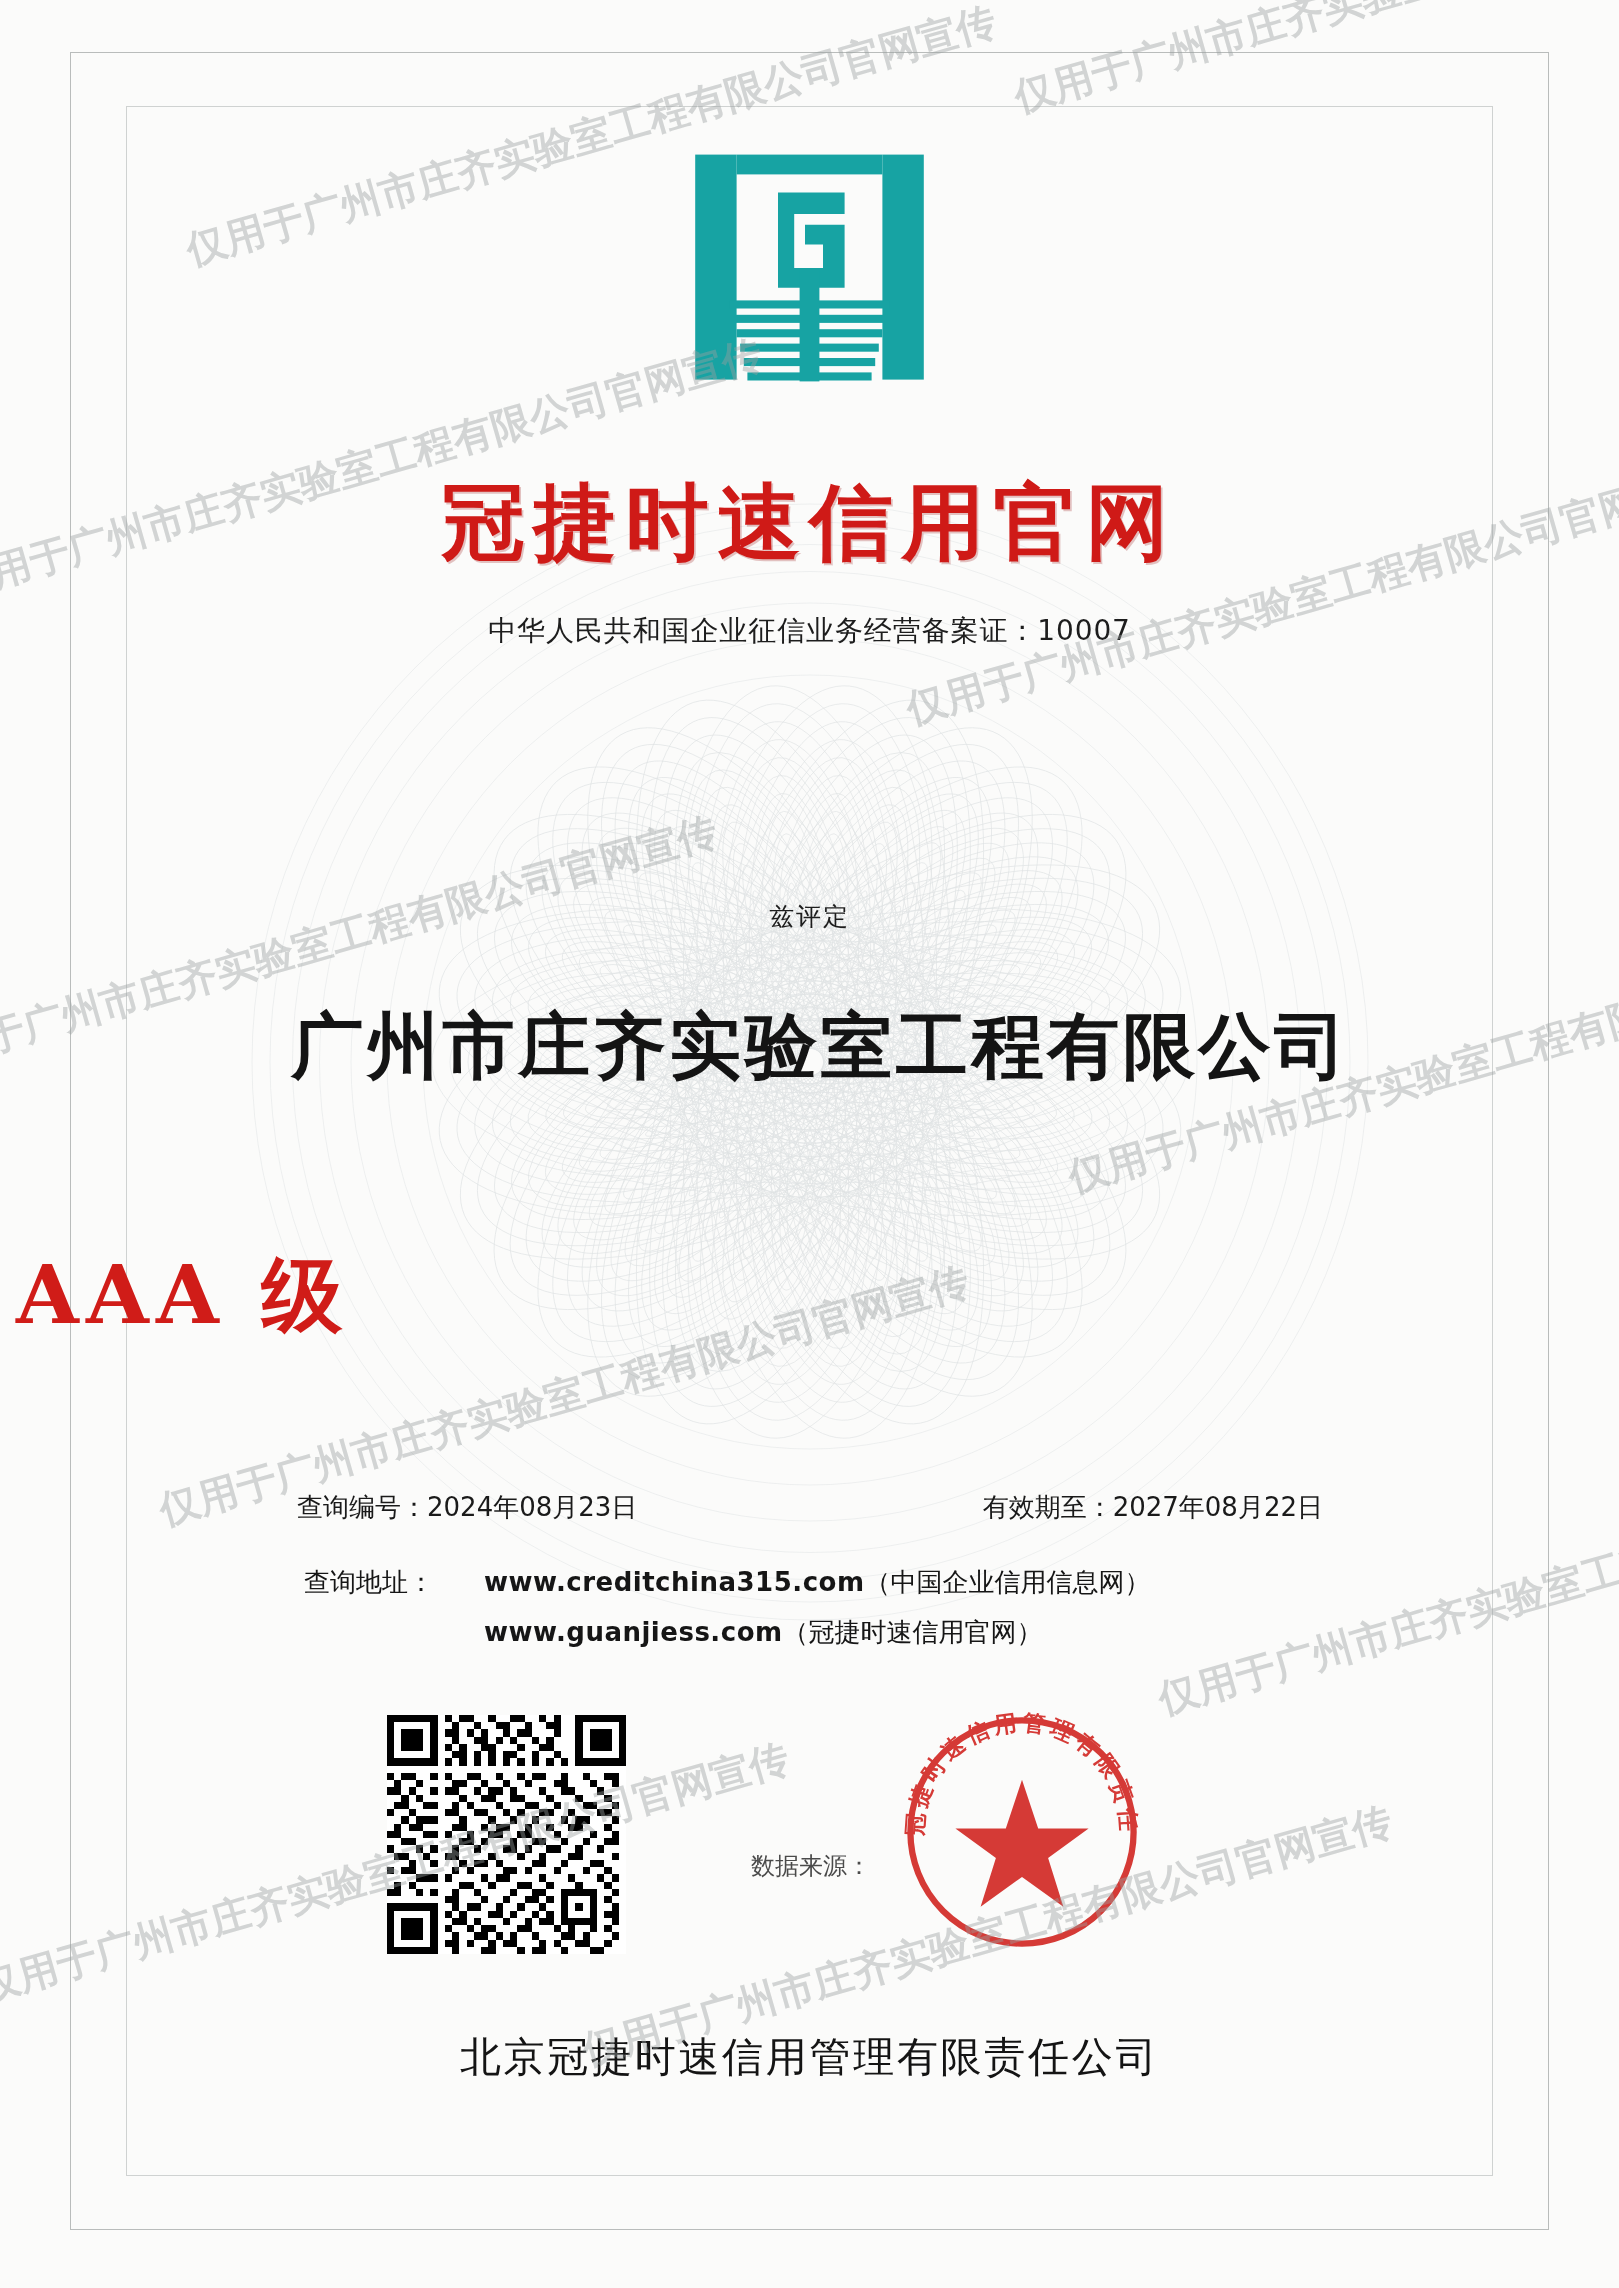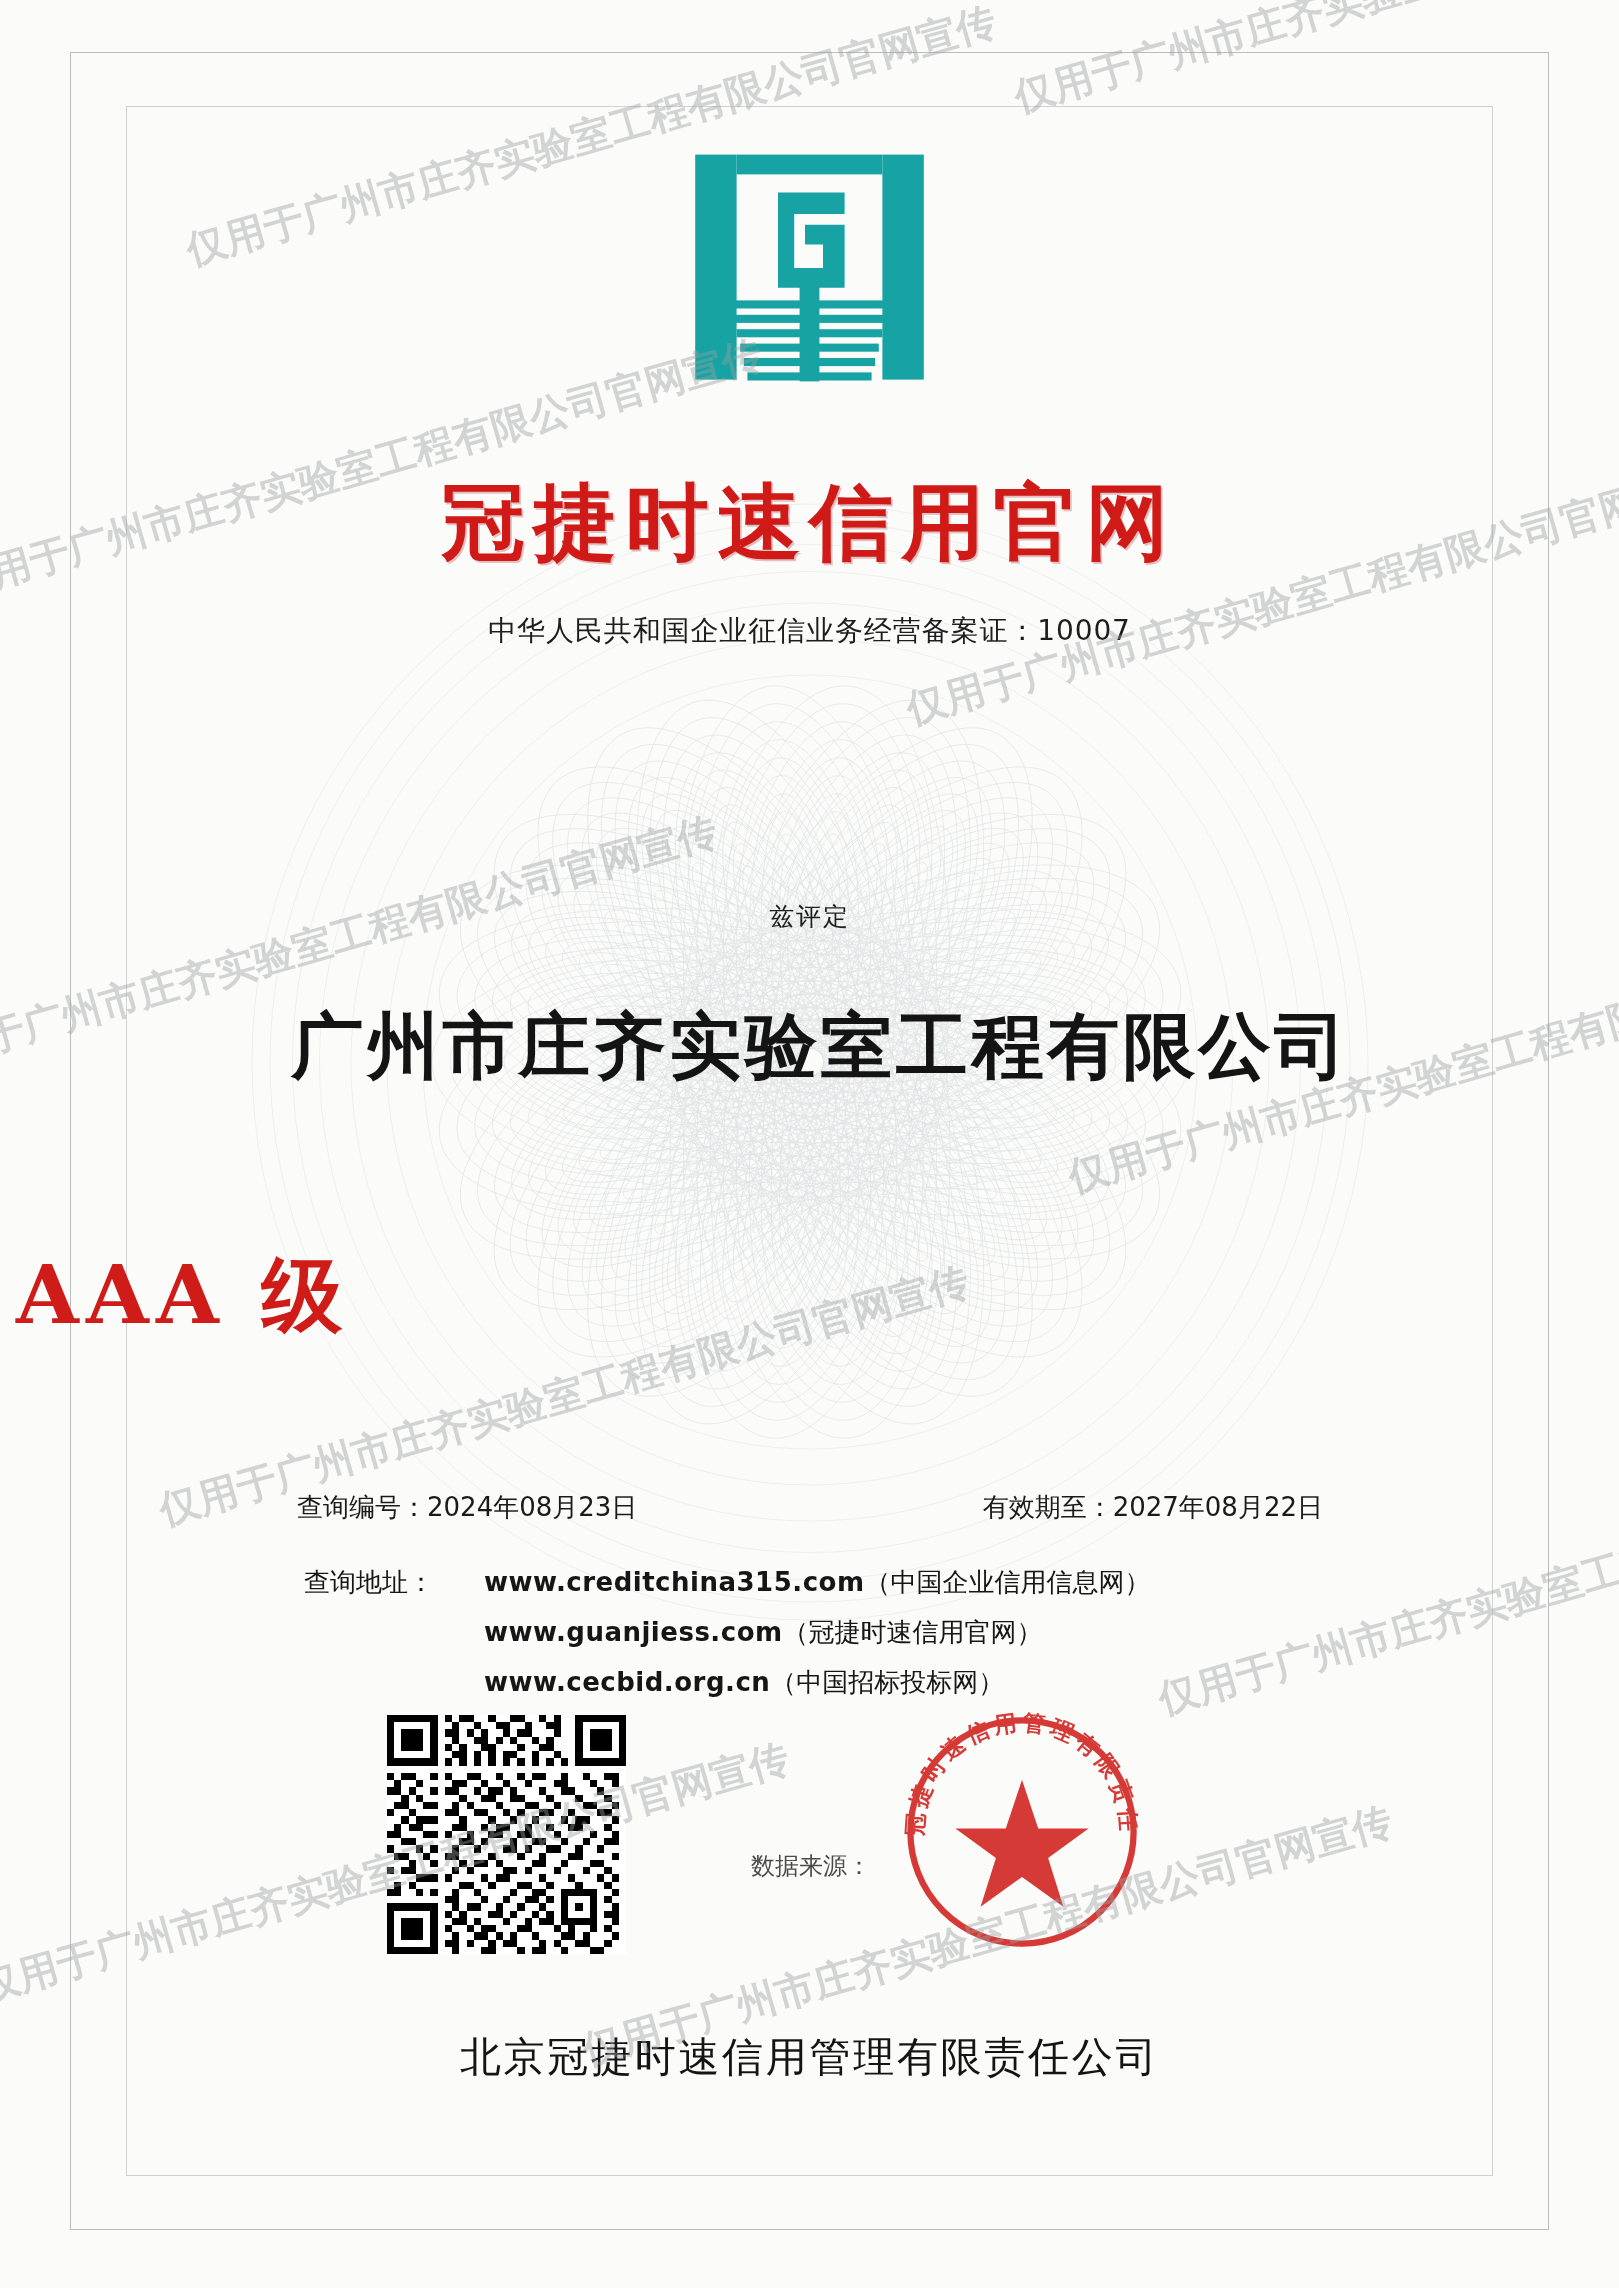--- a/index.html
+++ b/index.html
@@ -351,23 +351,20 @@
   </div>
 
   <div class="query-addr">
     <span class="label">查询地址：</span>
     <div class="lines">
       <div>
         <span class="url">www.creditchina315.com</span><span>（中国企业信用信息网）</span>
       </div>
       <div>
         <span class="url">www.guanjiess.com</span><span>（冠捷时速信用官网）</span>
-      </div>
-      <div>
-        <span class="url">www.cecbid.org.cn</span><span>（中国招标投标网）</span>
       </div>
     </div>
   </div>
 
   <div class="qr">
     <svg width="239" height="239" viewBox="0 0 33 33" shape-rendering="crispEdges" xmlns="http://www.w3.org/2000/svg">
       <rect width="33" height="33" fill="#ffffff"></rect>
       <g fill="#000000">
 
         <rect x="0" y="0" width="7" height="1"></rect>

